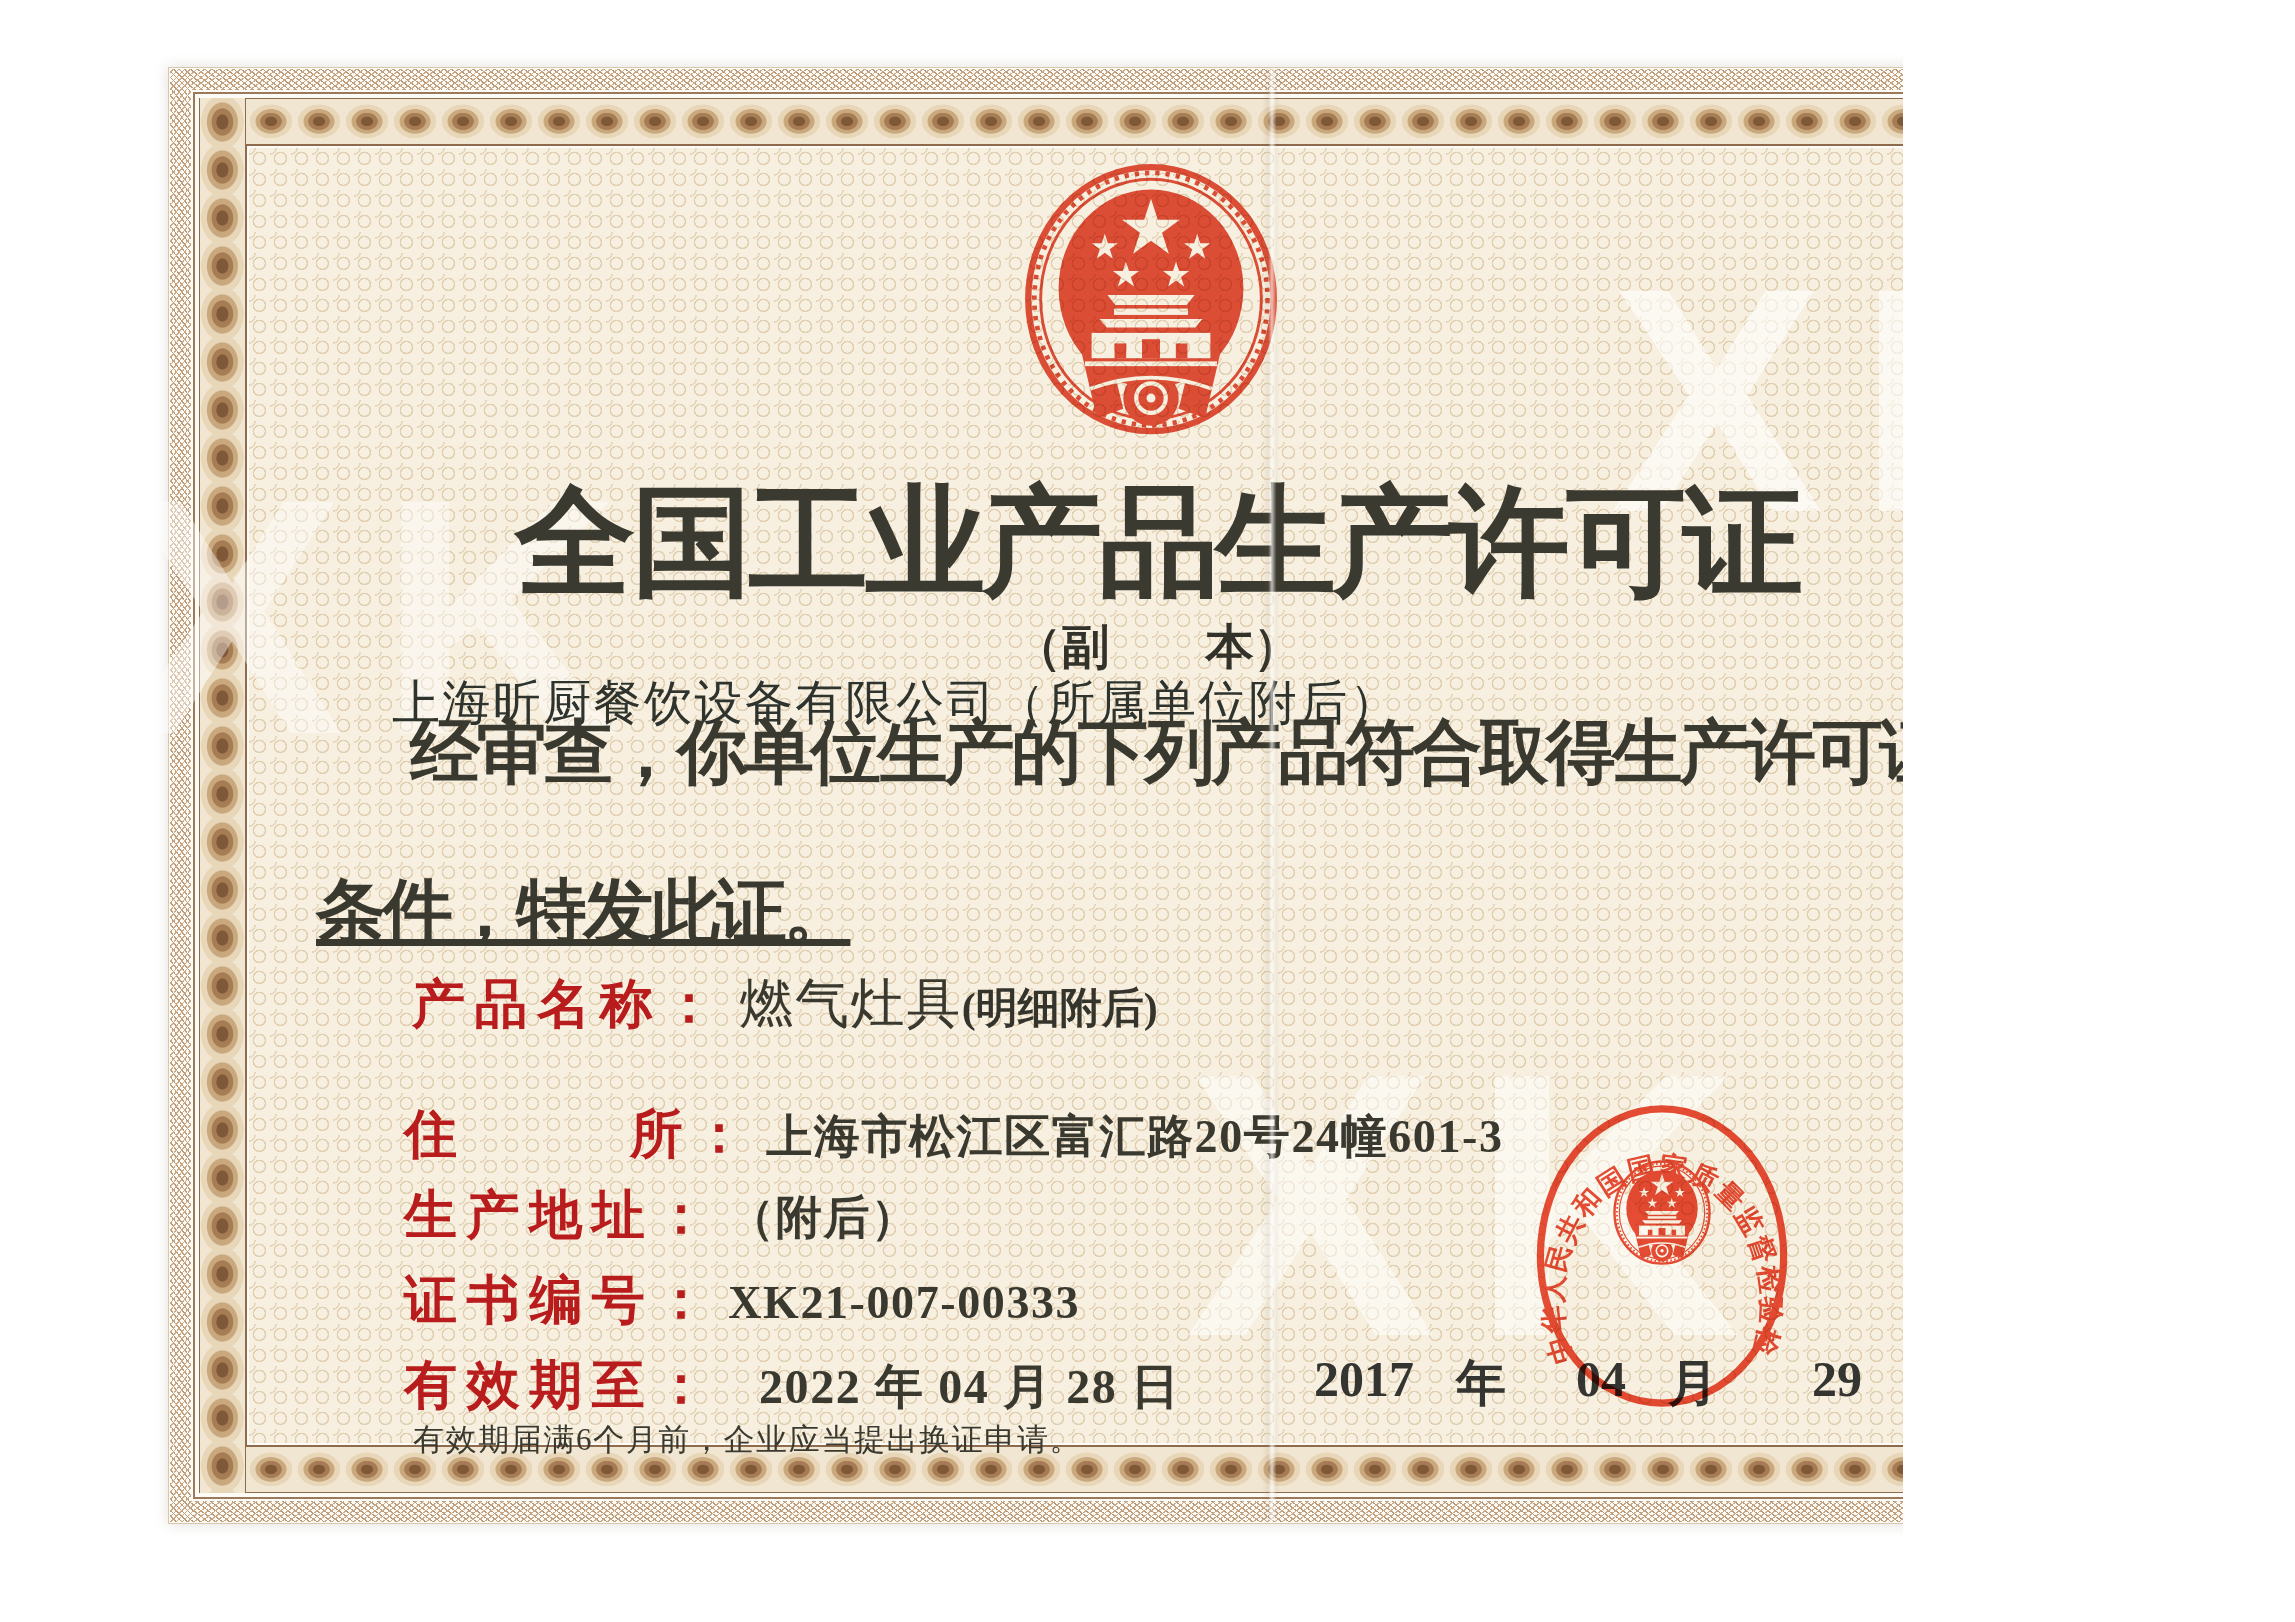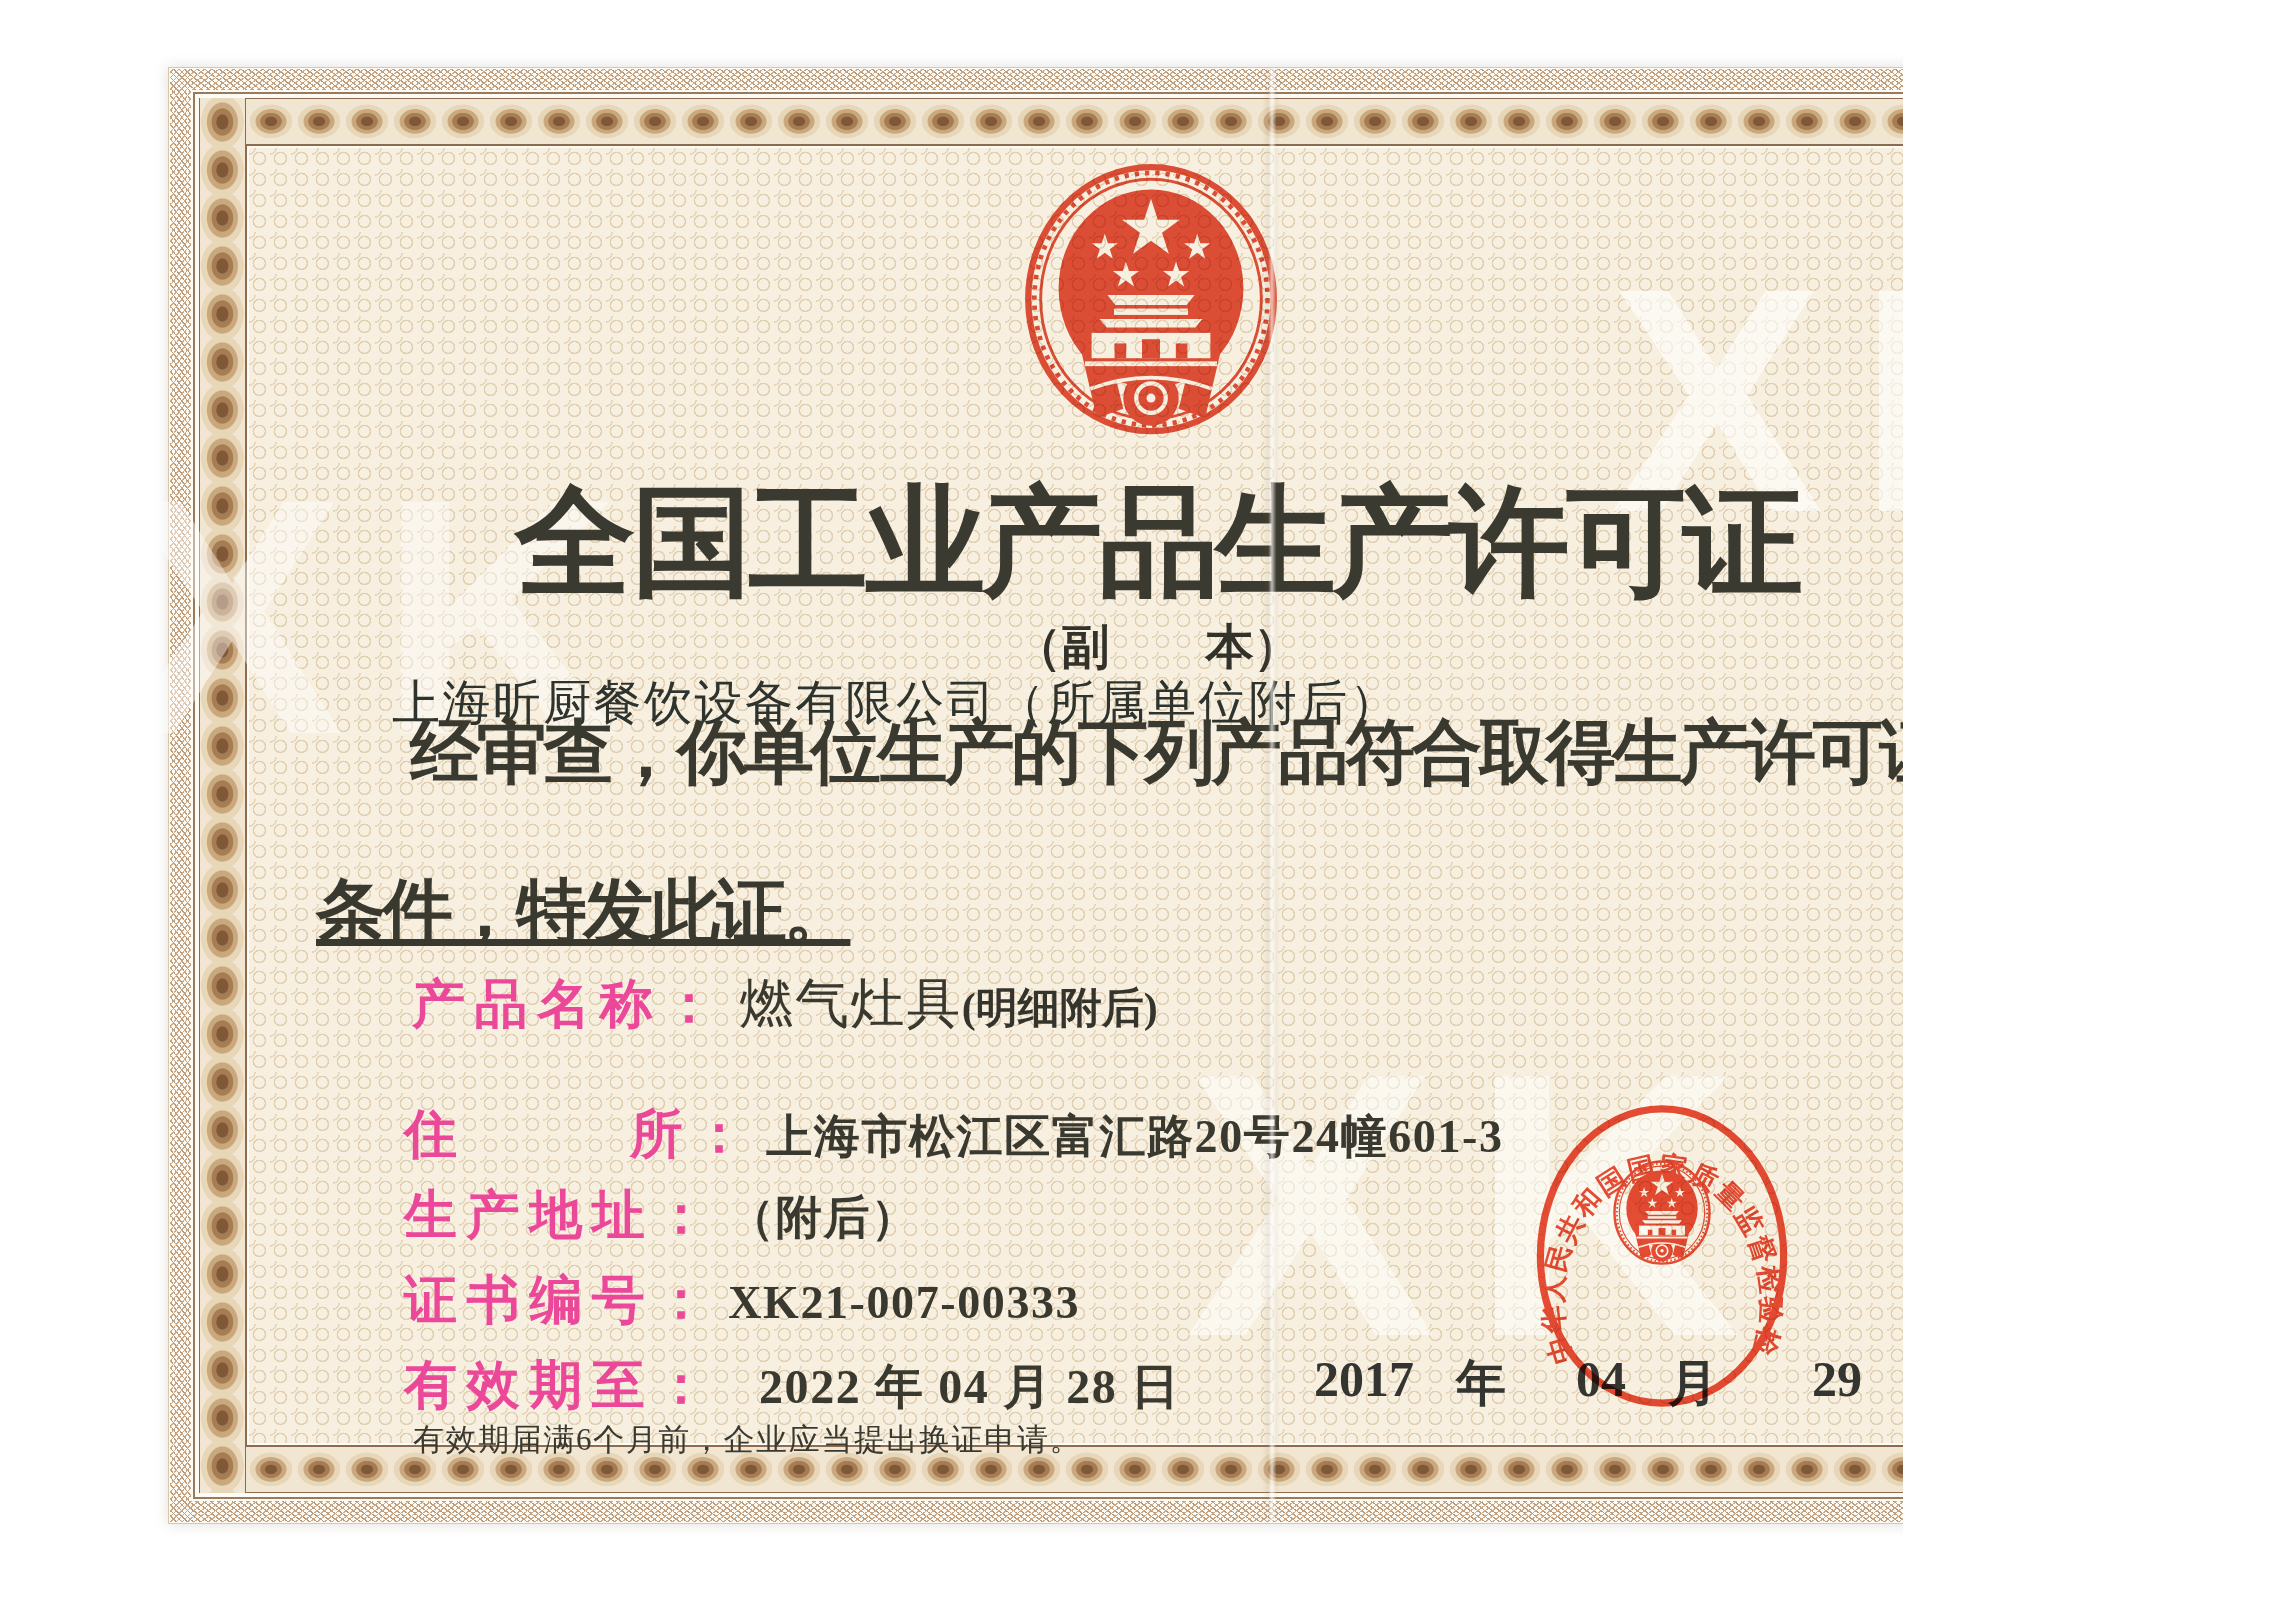--- a/index.html
+++ b/index.html
@@ -57,21 +57,21 @@
   .emblem-svg{position:absolute;left:1019px;top:159px;width:264px;height:296px;color:#e2523c;mix-blend-mode:multiply;}
   .cert-title{position:absolute;left:0;top:477px;width:2315px;text-align:center;
     font-size:120px;font-weight:bold;letter-spacing:-3.2px;color:#3b3a30;line-height:1.1;}
   .cert-subtitle{position:absolute;left:0;top:615px;width:2315px;text-align:center;
     font-size:48px;font-weight:600;color:#32312a;}
   .company-line{position:absolute;left:392px;top:671px;font-size:48px;letter-spacing:2.4px;color:#2e342d;}
   .stmt{position:absolute;font-size:70px;font-weight:bold;letter-spacing:-3.2px;color:#3a392f;white-space:nowrap;}
   .stmt1{left:410px;top:706px;}
   .stmt2{left:316px;top:865px;text-decoration:underline;}
   .row{position:absolute;display:flex;align-items:baseline;white-space:nowrap;}
-  .f-label{font-size:53px;font-weight:bold;letter-spacing:9.6px;color:#ec4899;}
+  .f-label{font-size:53px;font-weight:bold;letter-spacing:9.6px;color:#b91c1c;}
   .f-value{font-size:46px;font-weight:600;letter-spacing:1.6px;color:#3a392f;}
   .row-product{left:412px;top:968px;}
   .row-product .f-value{font-size:54px;font-weight:normal;margin-left:14.4px;}
   .row-product .f-note{font-size:42px;font-weight:bold;letter-spacing:0;}
   .row-residence{left:404px;top:1099px;}
   .res-label{display:inline-flex;justify-content:space-between;width:351px;}
   .row-prodaddr{left:404px;top:1180px;}
   .row-certno{left:404px;top:1265px;}
   .row-valid{left:404px;top:1350px;gap:20px;}
   .row-residence .f-value,.row-prodaddr .f-value,.row-certno .f-value{margin-left:11.2px;}

